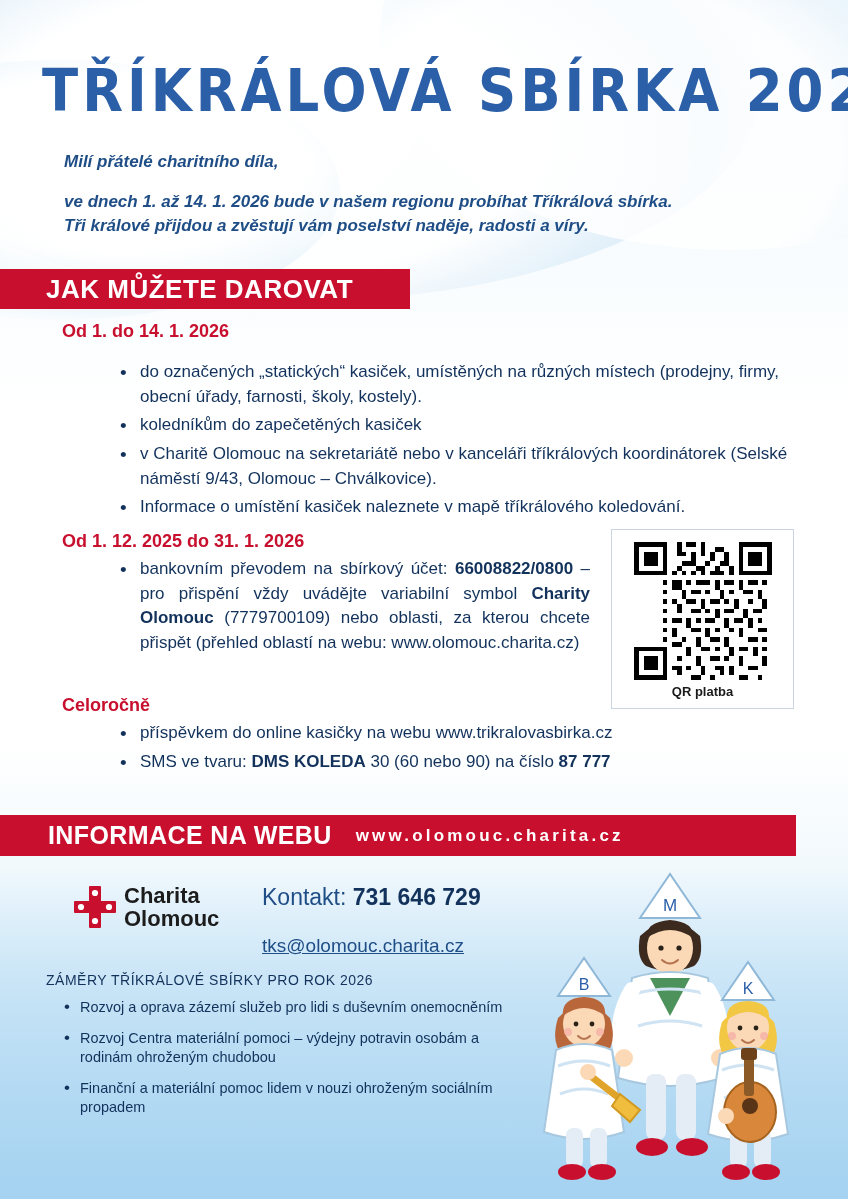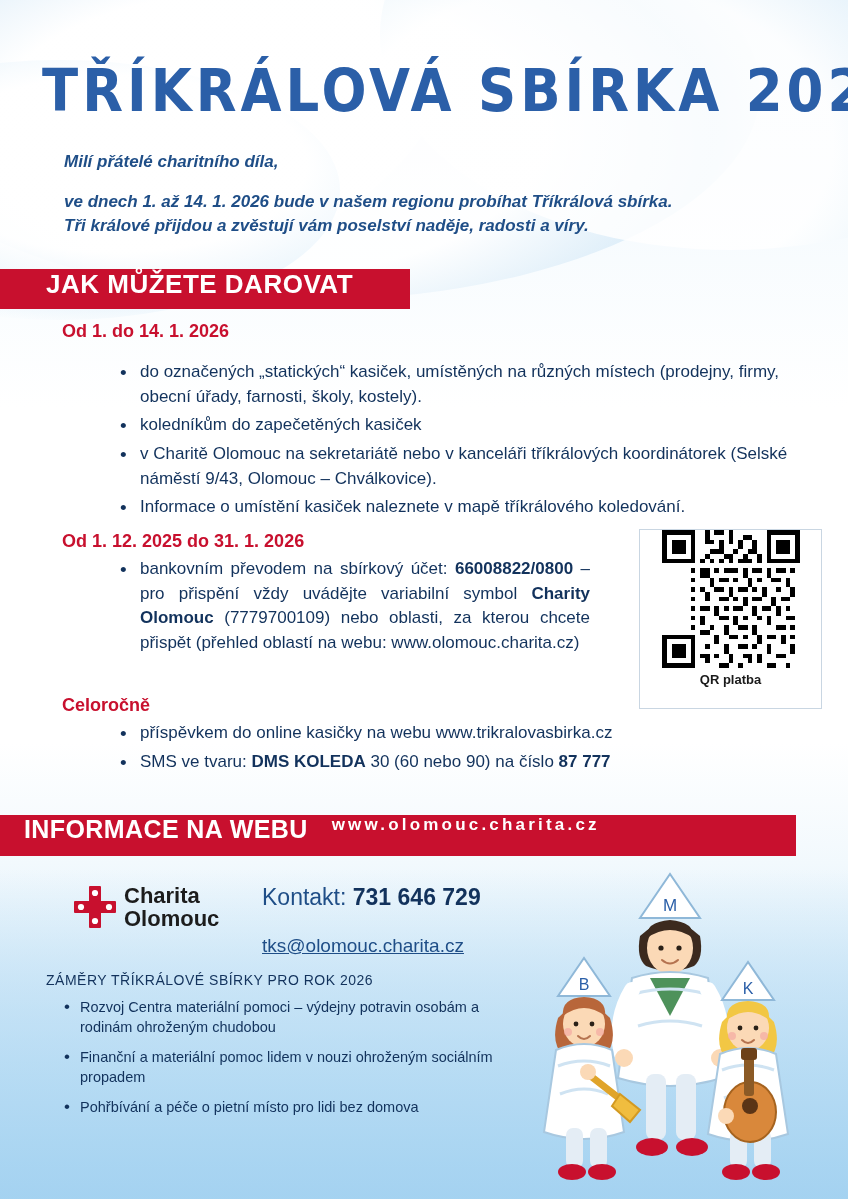--- a/index.html
+++ b/index.html
@@ -83,38 +83,39 @@
   }
   .intro .lead { margin-bottom: 16px; }
   .intro .body-line { display: block; }
 
   
   .banner {
     position: absolute;
     background: #c8102e;
     color: #ffffff;
     display: flex;
+    align-items: center;
   }
   .banner-1 {
     left: 0;
     top: 269px;
     width: 410px;
     height: 40px;
     padding-left: 46px;
     box-sizing: border-box;
     font-size: 26px;
     font-weight: bold;
     letter-spacing: 0.5px;
   }
   .banner-2 {
     left: 0;
     top: 815px;
     width: 796px;
     height: 41px;
-    padding-left: 24px;
+    padding-left: 48px;
     box-sizing: border-box;
     gap: 24px;
   }
   .banner-2 .b2-title {
     font-size: 25px;
     font-weight: bold;
     letter-spacing: 0.4px;
   }
   .banner-2 .b2-url {
     font-size: 17px;
@@ -168,22 +169,21 @@
     top: 529px;
     width: 183px;
     height: 180px;
     background: #ffffff;
     border: 1px solid #c9d6e2;
     box-sizing: border-box;
     display: flex;
     flex-direction: column;
     align-items: center;
     justify-content: flex-start;
-    padding-top: 0;
-    margin-left: 28px;
+    padding-top: 12px;
   }
   .qr-code {
     width: 138px;
     height: 138px;
   }
   .qr-caption {
     font-size: 13px;
     font-weight: bold;
     color: #1a1a1a;
     margin-top: 4px;
@@ -482,23 +482,23 @@
   <div class="contact">
     <div class="row1">
       <span>Kontakt:</span>
       <span class="phone">731 646 729</span>
     </div>
     <div class="row2">tks@olomouc.charita.cz</div>
   </div>
 
   <div class="goals-title">ZÁMĚRY TŘÍKRÁLOVÉ SBÍRKY PRO ROK 2026</div>
   <ul class="goals">
+    <li>Rozvoj a oprava zázemí služeb pro lidi s duševním onemocněním</li>
     <li>Rozvoj Centra materiální pomoci – výdejny potravin osobám a rodinám ohroženým chudobou</li>
     <li>Finanční a materiální pomoc lidem v nouzi ohroženým sociálním propadem</li>
-    <li>Pohřbívání a péče o pietní místo pro lidi bez domova</li>
   </ul>
 
   <svg class="kings" viewBox="0 0 340 330">
 
     <g>
 
       <path d="M140 52 L170 8 L200 52 Z" fill="#ffffff" stroke="#8fb8d8" stroke-width="2"></path>
       <text x="170" y="45" font-family="Liberation Sans, sans-serif" font-size="17" fill="#2b5fa8" text-anchor="middle">M</text>
 
       <path d="M140 70 q30 -28 60 0 q4 22 -6 30 q-24 10 -48 0 q-10 -8 -6 -30z" fill="#3c2a1e"></path>

